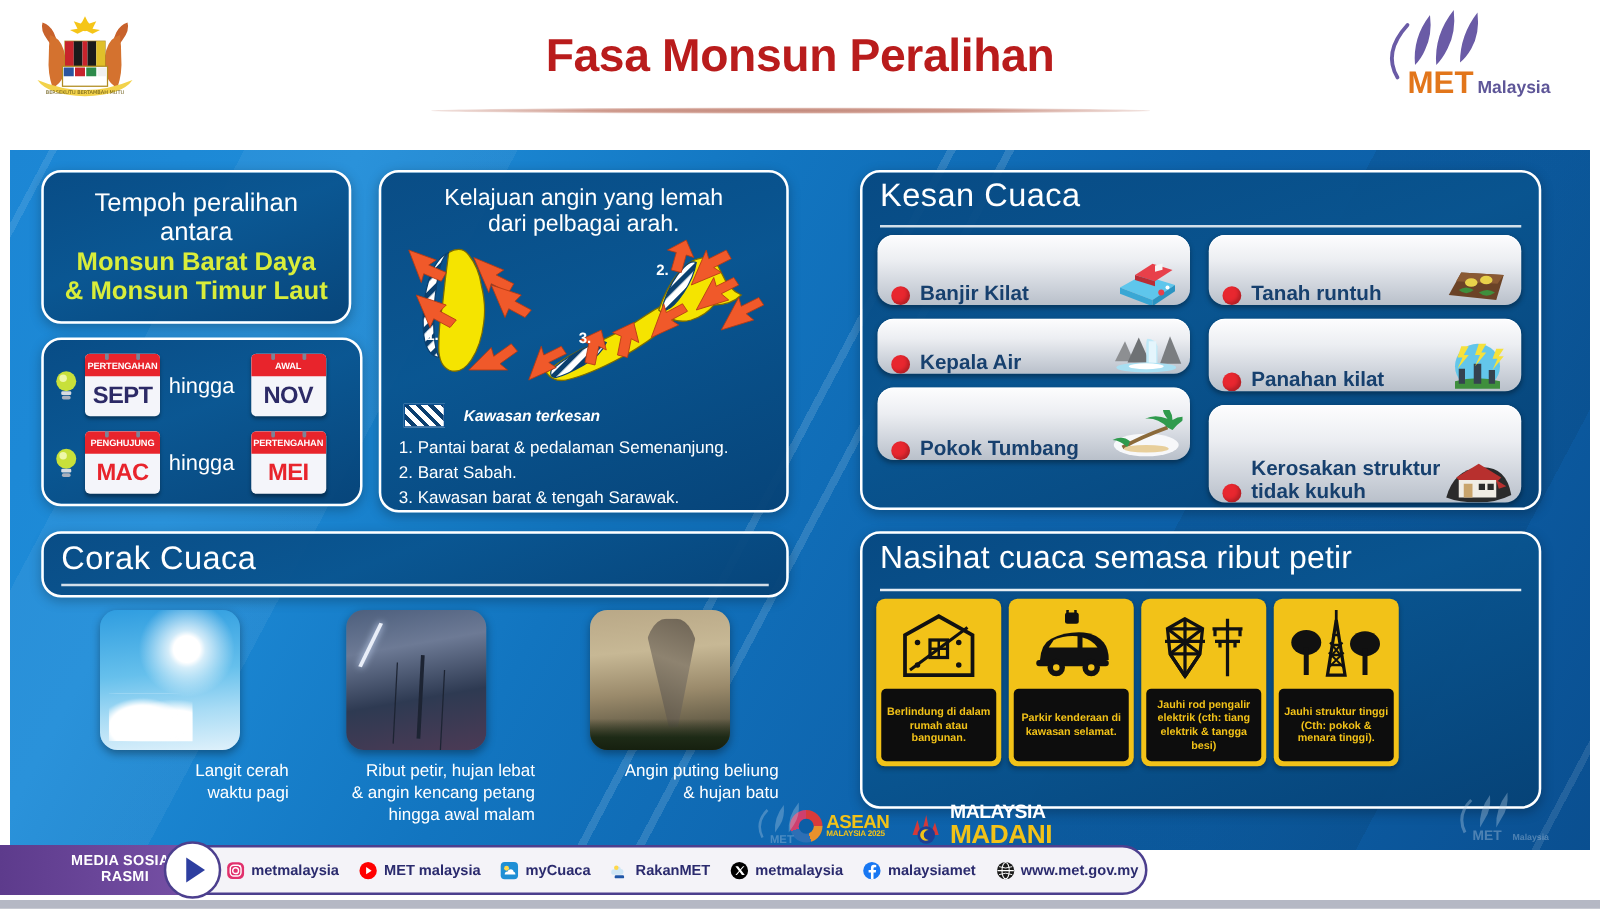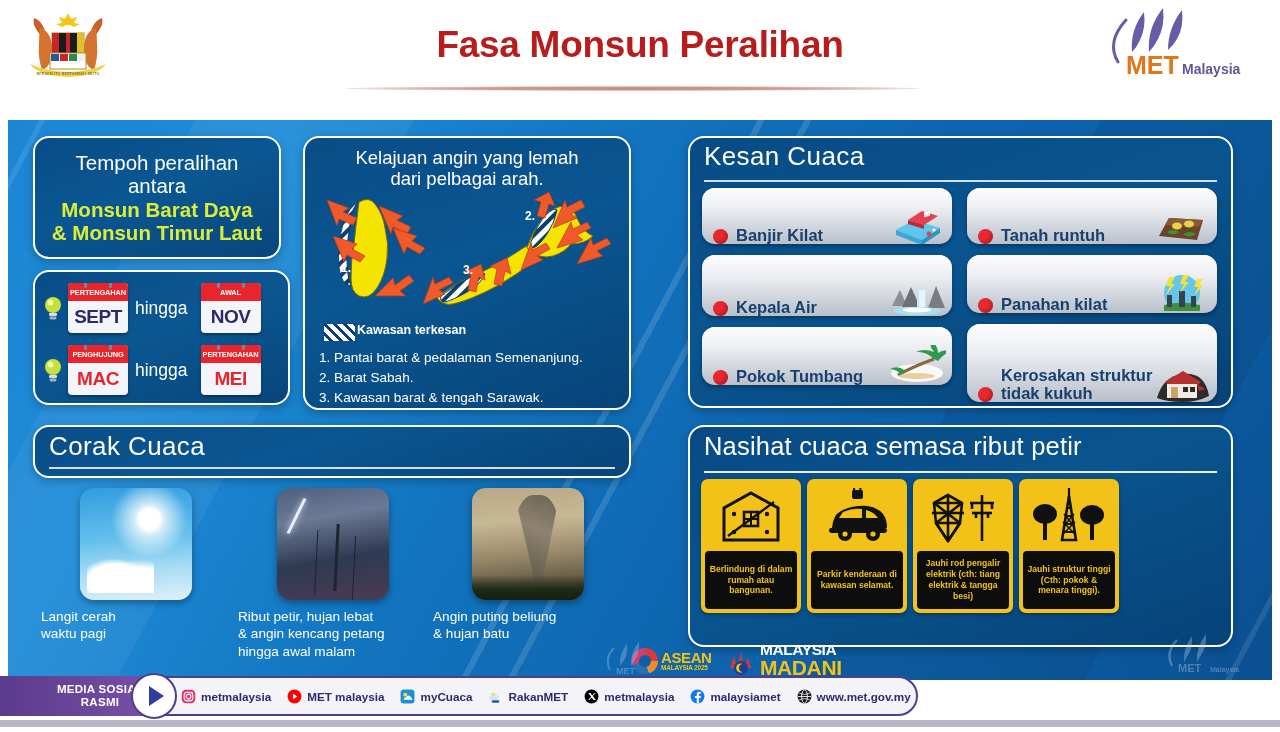--- a/index.html
+++ b/index.html
@@ -89,35 +89,35 @@
   }
   .cal .mon.navy { color:#2c2a66; } .cal .mon.red { color:#e8242c; }
   .cal .ring { position:absolute; top:-3px; width:3px; height:8px; background:#7b8397; border-radius:2px; }
   .cal .ring.a { left:16px; } .cal .ring.b { left:41px; }
   .hingga { font-size:17.5px; color:#fff; margin:0 7px; flex:0 0 auto; }
 
   
   #wind-card { left:295px; top:16px; width:328px; height:274px; }
   .wind-title { margin-top:9px; text-align:center; color:#fff; font-size:18.5px; line-height:1.16; }
   .map-wrap { position:absolute; left:8px; top:48px; width:310px; height:130px; }
-  .legend { position:absolute; left:18px; top:185px; display:flex; align-items:flex-start; gap:1px; }
+  .legend { position:absolute; left:18px; top:185px; display:flex; align-items:center; gap:15px;font-style:italic; }
   .legend .sw {
     width:33px; height:19px; background:#fff; border:1px solid #0a4f90;
     background-image: repeating-linear-gradient(45deg,#ffffff 0 4px,#0b3f70 4px 7px);
   }
   .legend .lb { color:#fff; font-size:12.5px; font-weight:bold; }
   .wind-list { position:absolute; left:14px; top:210px; width:305px; color:#fff; font-size:13.6px; line-height:1.46; }
 
   
   #corak-card { left:25px; top:305px; width:598px; height:53px; }
   .sec-title { color:#fff; font-size:26px; margin:4px 0 0 14px; letter-spacing:.4px; }
   .sec-rule { position:absolute; left:14px; right:14px; bottom:7px; height:1.6px; background:rgba(255,255,255,.82); }
 
   .photos { position:absolute; left:25px; top:368px; width:600px; height:175px; }
-  .photo-item { position:absolute; width:190px; text-align:left; }
+  .photo-item { position:absolute; width:190px; text-align:right; }
   .photo-item:nth-child(1){ left:8px; } .photo-item:nth-child(2){ left:205px; } .photo-item:nth-child(3){ left:400px; }
   .ph { width:112px; height:112px; border-radius:14px; margin:0 auto; box-shadow:0 3px 7px rgba(0,0,0,.35); overflow:hidden; }
   .ph.sunny { background:
       radial-gradient(circle at 62% 28%, #ffffff 0 10%, rgba(255,255,255,.75) 14%, rgba(255,255,255,0) 36%),
       linear-gradient(175deg,#2f9de0 0%, #66c0ec 45%, #a9dcf5 72%, #dff1fb 100%); position:relative; }
   .ph.sunny::after { content:""; position:absolute; left:6%; bottom:6%; width:60%; height:34%;
       background: radial-gradient(ellipse at 40% 70%, #fff 0 46%, rgba(255,255,255,0) 62%),
                   radial-gradient(ellipse at 78% 80%, #fff 0 40%, rgba(255,255,255,0) 60%); }
   .ph.storm { background:linear-gradient(170deg,#4d5f7d 0%, #6d7a95 28%, #2e3a52 62%, #4c3a55 100%); position:relative; }
   .ph.storm::before { content:""; position:absolute; left:16%; top:8%; width:3px; height:34%;
@@ -408,21 +408,21 @@
               <path d="M8 26 l0 5 l26 10 l0 -5z" fill="#3aa7d4"></path>
               <path d="M34 41 l18 -12 l0 -5 l-18 12z" fill="#2b94c2"></path>
               <path d="M20 16 l14 -9 l16 5 l-14 9z" fill="#e8404a"></path>
               <path d="M20 16 l0 4 l16 5 l0 -4z" fill="#b92c35"></path>
               <rect x="36" y="18" width="6" height="5" fill="#f5f5f5" transform="skewY(-15)"></rect>
               <circle cx="41" cy="30" r="2.4" fill="#e8404a"></circle>
               <circle cx="46" cy="26" r="1.6" fill="#fff"></circle>
             </svg>
           </div>
 
-          <div class="kpill" style="height:61px">
+          <div class="kpill" style="height:44px">
             <span class="kdot"></span>
             <span class="klabel">Kepala Air</span>
             <svg class="kicon" viewBox="0 0 58 40">
               <path d="M4 30 l8 -16 l7 16z" fill="#8d8f92"></path>
               <path d="M14 31 l9 -20 l9 20z" fill="#6e7174"></path>
               <path d="M40 32 l8 -22 l9 22z" fill="#7a7d80"></path>
               <path d="M30 12 q6 0 8 6 l0 14 l-9 0 l0 -14 q0 -6 1 -6z" fill="#bfe8f7"></path>
               <path d="M31 14 l6 0 l0 18 l-6 0z" fill="#e4f5fc"></path>
               <ellipse cx="29" cy="35" rx="24" ry="4" fill="#a8dff2"></ellipse>
               <ellipse cx="29" cy="34" rx="14" ry="2.4" fill="#ffffff"></ellipse>

